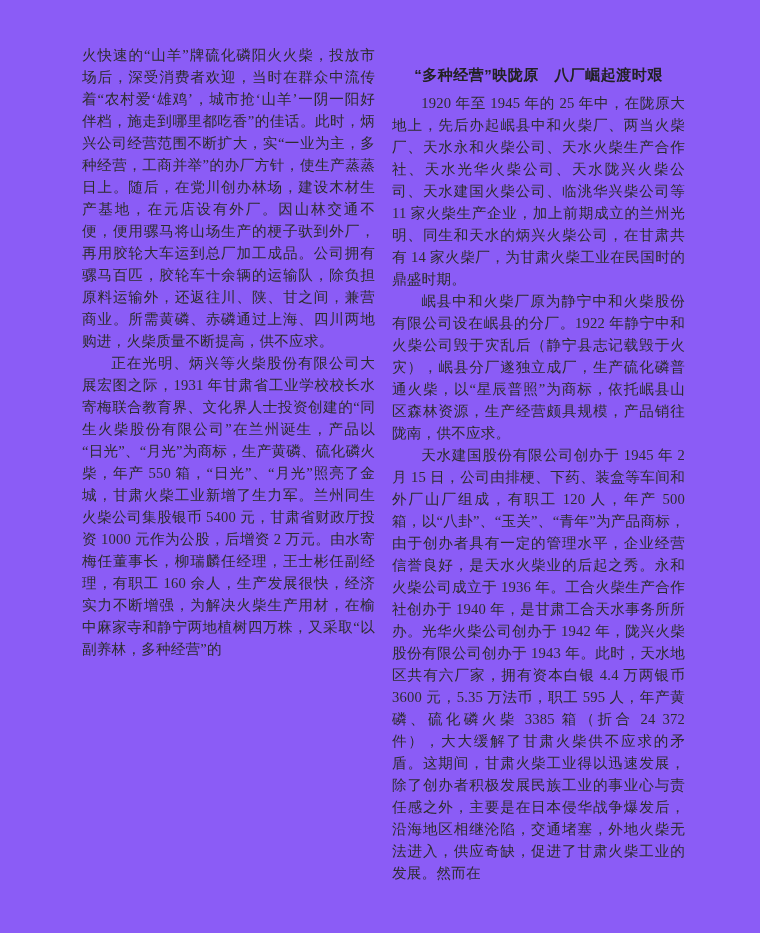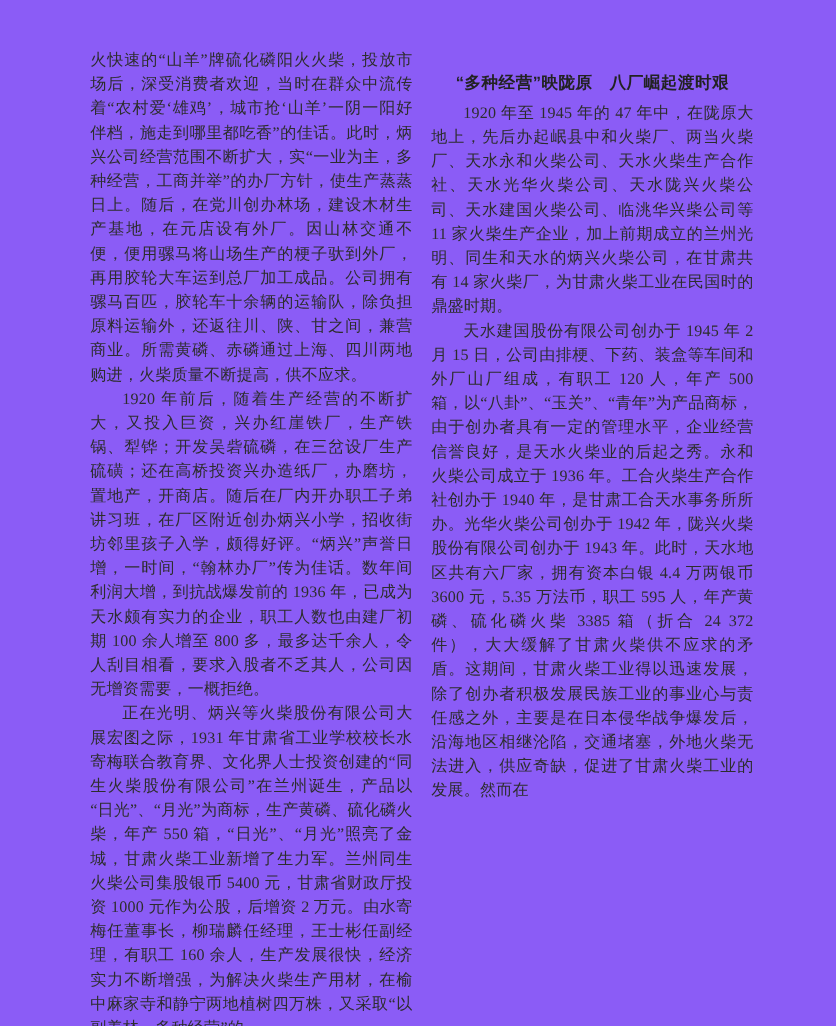--- a/index.html
+++ b/index.html
@@ -47,24 +47,24 @@
   }
 </style>
 </head>
 <body>
 
 <div class="page">
   <div class="columns">
 
     <div class="col">
       <p class="body-text">火快速的“山羊”牌硫化磷阳火火柴，投放市场后，深受消费者欢迎，当时在群众中流传着“农村爱‘雄鸡’，城市抢‘山羊’一阴一阳好伴档，施走到哪里都吃香”的佳话。此时，炳兴公司经营范围不断扩大，实“一业为主，多种经营，工商并举”的办厂方针，使生产蒸蒸日上。随后，在党川创办林场，建设木材生产基地，在元店设有外厂。因山林交通不便，便用骡马将山场生产的梗子驮到外厂，再用胶轮大车运到总厂加工成品。公司拥有骡马百匹，胶轮车十余辆的运输队，除负担原料运输外，还返往川、陕、甘之间，兼营商业。所需黄磷、赤磷通过上海、四川两地购进，火柴质量不断提高，供不应求。</p>
-      <p class="body-text indent">1920 年前后，随着生产经营的不断扩大，又投入巨资，兴办红崖铁厂，生产铁锅、犁铧；开发吴砦硫磷，在三岔设厂生产硫磺；还在高桥投资兴办造纸厂，办磨坊，置地产，开商店。随后在厂内开办职工子弟讲习班，在厂区附近创办炳兴小学，招收街坊邻里孩子入学，颇得好评。“炳兴”声誉日增，一时间，“翰林办厂”传为佳话。数年间利润大增，到抗战爆发前的 1936 年，已成为天水颇有实力的企业，职工人数也由建厂初期 100 余人增至 800 多，最多达千余人，令人刮目相看，要求入股者不乏其人，公司因无增资需要，一概拒绝。</p>
       <p class="body-text indent">正在光明、炳兴等火柴股份有限公司大展宏图之际，1931 年甘肃省工业学校校长水寄梅联合教育界、文化界人士投资创建的“同生火柴股份有限公司”在兰州诞生，产品以“日光”、“月光”为商标，生产黄磷、硫化磷火柴，年产 550 箱，“日光”、“月光”照亮了金城，甘肃火柴工业新增了生力军。兰州同生火柴公司集股银币 5400 元，甘肃省财政厅投资 1000 元作为公股，后增资 2 万元。由水寄梅任董事长，柳瑞麟任经理，王士彬任副经理，有职工 160 余人，生产发展很快，经济实力不断增强，为解决火柴生产用材，在榆中麻家寺和静宁两地植树四万株，又采取“以副养林，多种经营”的</p>
     </div>
 
     <div class="col">
       <h2 class="section-heading">“多种经营”映陇原　八厂崛起渡时艰</h2>
-      <p class="body-text indent">1920 年至 1945 年的 47 年中，在陇原大地上，先后办起岷县中和火柴厂、两当火柴厂、天水永和火柴公司、天水火柴生产合作社、天水光华火柴公司、天水陇兴火柴公司、天水建国火柴公司、临洮华兴柴公司等 11 家火柴生产企业，加上前期成立的兰州光明、同生和天水的炳兴火柴公司，在甘肃共有 14 家火柴厂，为甘肃火柴工业在民国时的鼎盛时期。</p>
+      <p class="body-text indent">1920 年至 1945 年的 25 年中，在陇原大地上，先后办起岷县中和火柴厂、两当火柴厂、天水永和火柴公司、天水火柴生产合作社、天水光华火柴公司、天水陇兴火柴公司、天水建国火柴公司、临洮华兴柴公司等 11 家火柴生产企业，加上前期成立的兰州光明、同生和天水的炳兴火柴公司，在甘肃共有 14 家火柴厂，为甘肃火柴工业在民国时的鼎盛时期。</p>
+      <p class="body-text indent">岷县中和火柴厂原为静宁中和火柴股份有限公司设在岷县的分厂。1922 年静宁中和火柴公司毁于灾乱后（静宁县志记载毁于火灾），岷县分厂遂独立成厂，生产硫化磷普通火柴，以“星辰普照”为商标，依托岷县山区森林资源，生产经营颇具规模，产品销往陇南，供不应求。</p>
       <p class="body-text indent">天水建国股份有限公司创办于 1945 年 2 月 15 日，公司由排梗、下药、装盒等车间和外厂山厂组成，有职工 120 人，年产 500 箱，以“八卦”、“玉关”、“青年”为产品商标，由于创办者具有一定的管理水平，企业经营信誉良好，是天水火柴业的后起之秀。永和火柴公司成立于 1936 年。工合火柴生产合作社创办于 1940 年，是甘肃工合天水事务所所办。光华火柴公司创办于 1942 年，陇兴火柴股份有限公司创办于 1943 年。此时，天水地区共有六厂家，拥有资本白银 4.4 万两银币 3600 元，5.35 万法币，职工 595 人，年产黄磷、硫化磷火柴 3385 箱（折合 24 372 件），大大缓解了甘肃火柴供不应求的矛盾。这期间，甘肃火柴工业得以迅速发展，除了创办者积极发展民族工业的事业心与责任感之外，主要是在日本侵华战争爆发后，沿海地区相继沦陷，交通堵塞，外地火柴无法进入，供应奇缺，促进了甘肃火柴工业的发展。然而在</p>
     </div>
 
   </div>
 </div>
 
 </body></html>

